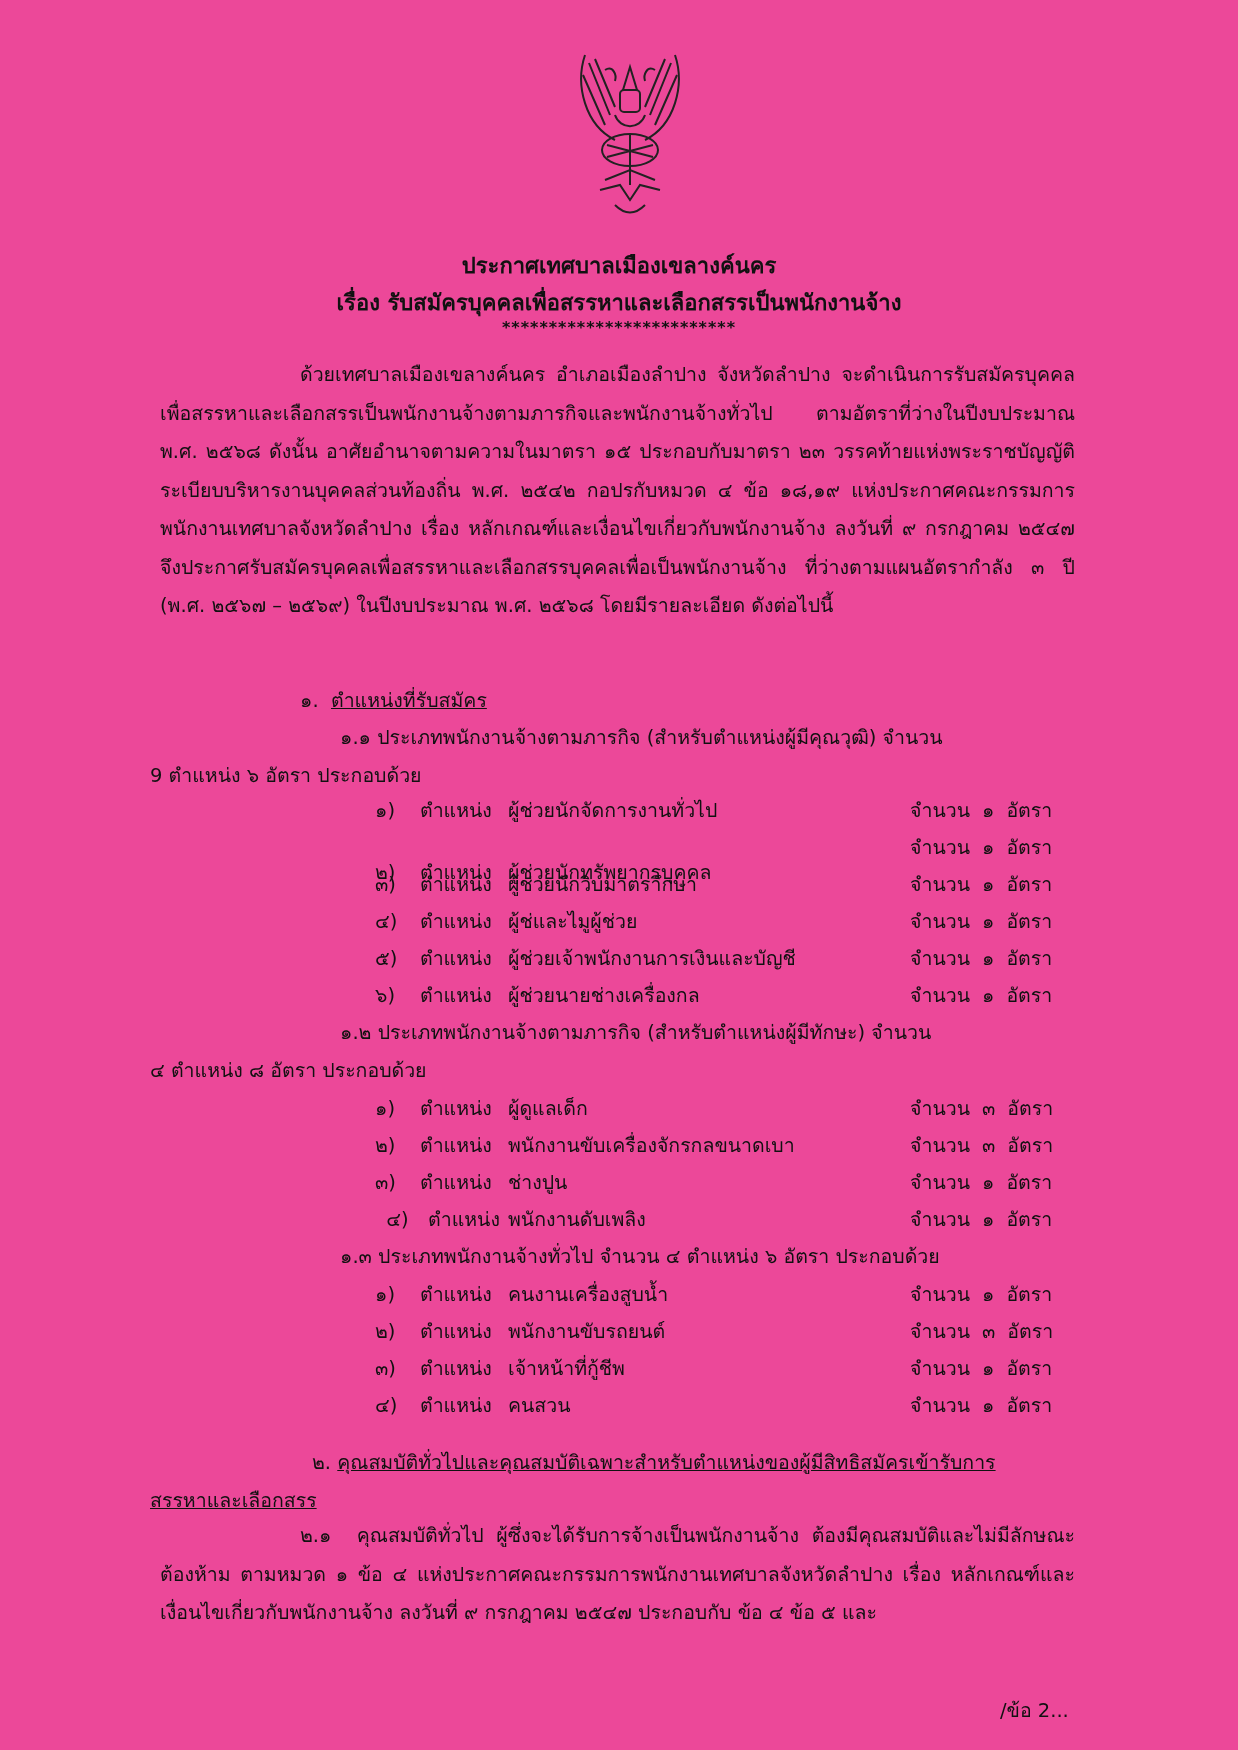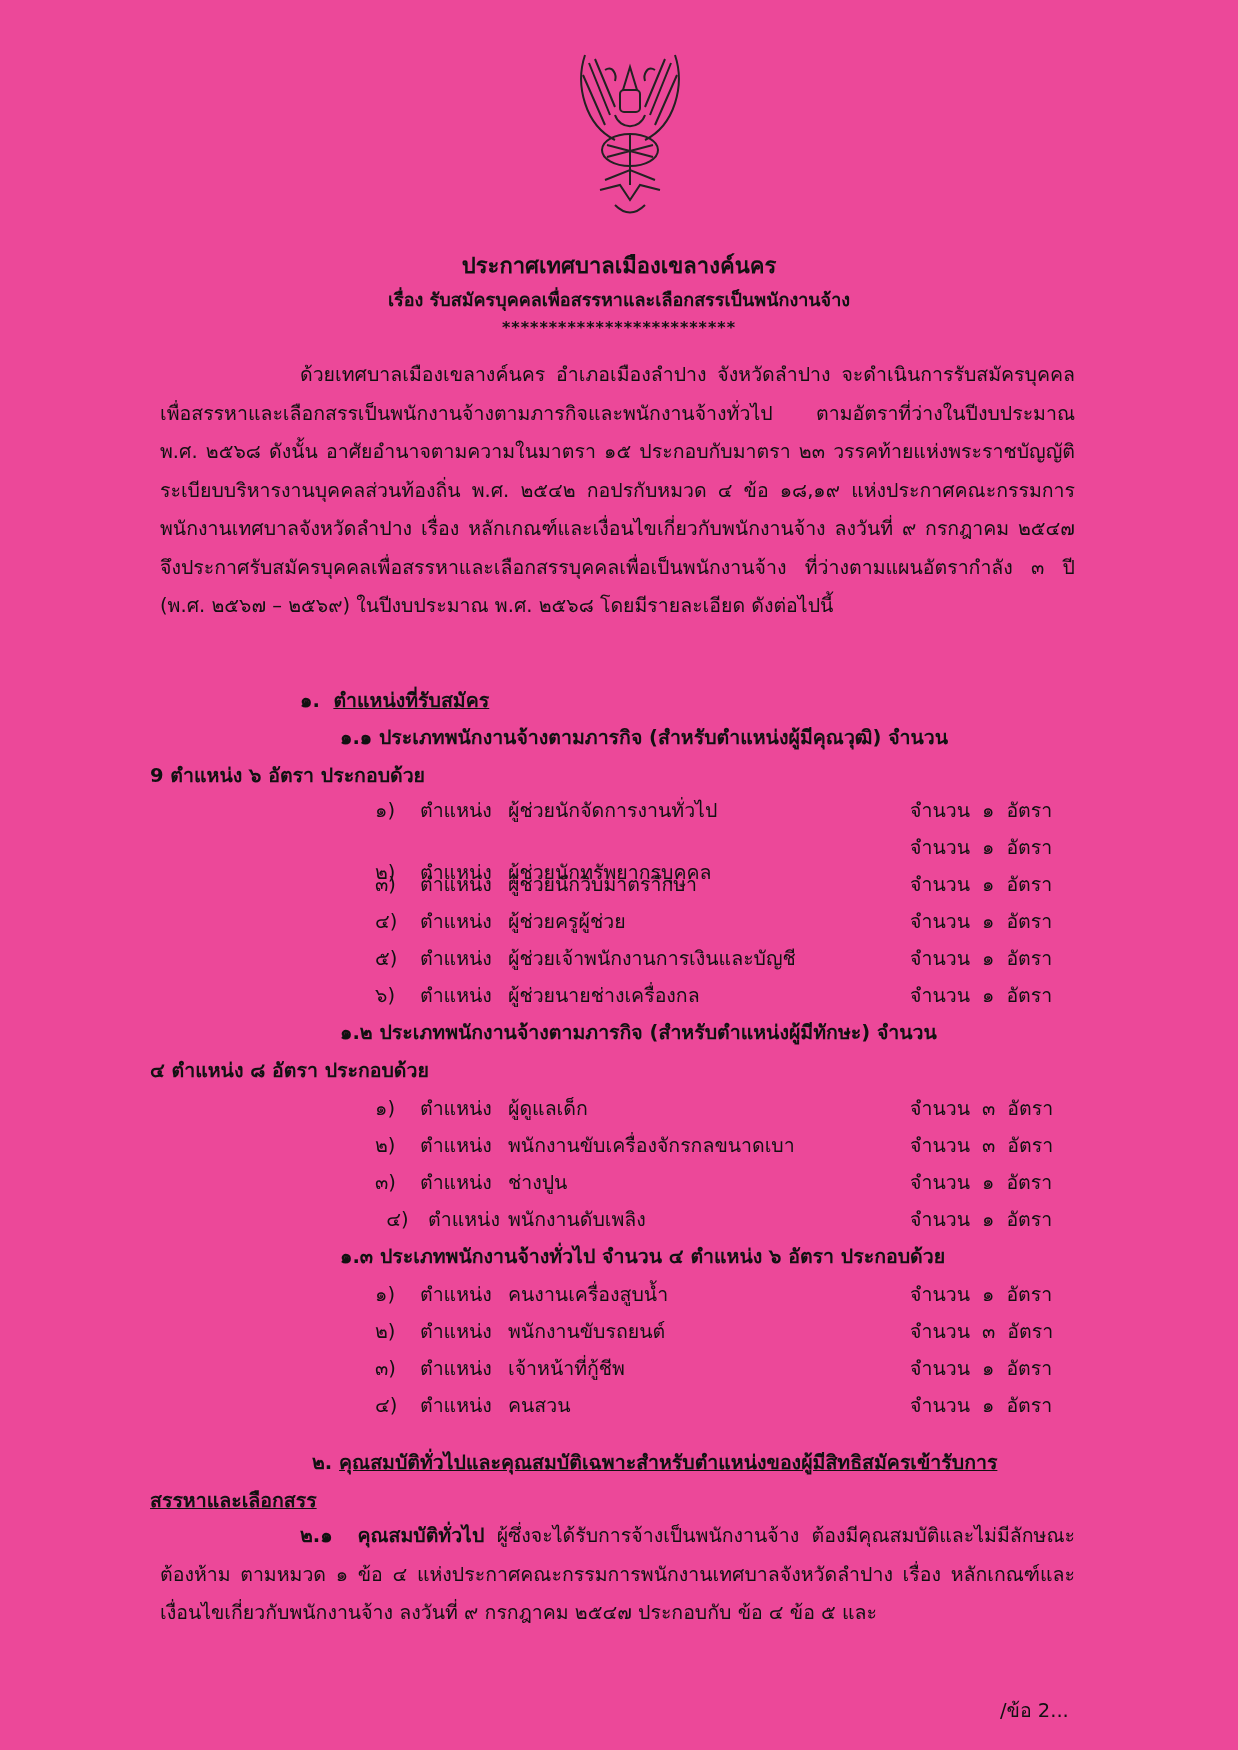--- a/index.html
+++ b/index.html
@@ -5,26 +5,26 @@
   html, body { margin: 0; padding: 0; background: #ffffff; }
   body {
     width: 1238px; height: 1750px; position: relative; overflow: hidden;
     font-family: "DejaVu Sans", "Liberation Sans", sans-serif;
     color: #111111;
   }
   .page { position: absolute; left: 0; top: 0; width: 1238px; height: 1750px; background: #ec4899; }
   .emblem { position: absolute; left: 575px; top: 45px; width: 110px; height: 178px; }
   .title-block { position: absolute; left: 0; width: 1238px; text-align: center; }
   .title1 { top: 248px; font-size: 22px; font-weight: bold; }
-  .title2 { top: 285px; font-size: 18px; font-weight: bold; }
+  .title2 { top: 285px; font-size: 22px; font-weight: bold; }
   .stars { top: 318px; font-size: 16px; font-weight: bold; letter-spacing: 1px; }
   .para { position: absolute; left: 160px; width: 915px; font-size: 19.5px; line-height: 38.5px; text-align: justify; }
   .para .indent { display: inline-block; width: 140px; }
   .line { position: absolute; font-size: 19.5px; white-space: nowrap; }
-  .bold { font-weight: bold; }
+  .bold { font-weight: normal; }
   .u { text-decoration: underline; }
   .item { position: absolute; left: 375px; font-size: 19.5px; white-space: nowrap; }
   .item .num { display: inline-block; width: 45px; }
   .item .lbl { display: inline-block; width: 88px; }
   .qty { position: absolute; left: 910px; font-size: 19.5px; white-space: nowrap; }
   .qty span { margin-right: 12px; }
   .footer { position: absolute; left: 1000px; top: 1695px; font-size: 19.5px; }
 </style>
 </head>
 <body>
@@ -67,21 +67,21 @@
 
   <div class="item" style="top:795px;"><span class="num">๑)</span><span class="lbl">ตำแหน่ง</span><span>ผู้ช่วยนักจัดการงานทั่วไป</span></div>
   <div class="qty" style="top:795px;"><span>จำนวน</span><span>๑</span><span>อัตรา</span></div>
 
   <div class="item" style="top:832px;margin-top:25px;"><span class="num">๒)</span><span class="lbl">ตำแหน่ง</span><span>ผู้ช่วยนักทรัพยากรบุคคล</span></div>
   <div class="qty" style="top:832px;"><span>จำนวน</span><span>๑</span><span>อัตรา</span></div>
 
   <div class="item" style="top:869px;"><span class="num">๓)</span><span class="lbl">ตำแหน่ง</span><span>ผู้ช่วยนักวิบมาตราึกษา</span></div>
   <div class="qty" style="top:869px;"><span>จำนวน</span><span>๑</span><span>อัตรา</span></div>
 
-  <div class="item" style="top:906px;"><span class="num">๔)</span><span class="lbl">ตำแหน่ง</span><span>ผู้ช่วยครูผู้ช่วย</span></div>
+  <div class="item" style="top:906px;"><span class="num">๔)</span><span class="lbl">ตำแหน่ง</span><span>ผู้ช่และไมูผู้ช่วย</span></div>
   <div class="qty" style="top:906px;"><span>จำนวน</span><span>๑</span><span>อัตรา</span></div>
 
   <div class="item" style="top:943px;"><span class="num">๕)</span><span class="lbl">ตำแหน่ง</span><span>ผู้ช่วยเจ้าพนักงานการเงินและบัญชี</span></div>
   <div class="qty" style="top:943px;"><span>จำนวน</span><span>๑</span><span>อัตรา</span></div>
 
   <div class="item" style="top:980px;"><span class="num">๖)</span><span class="lbl">ตำแหน่ง</span><span>ผู้ช่วยนายช่างเครื่องกล</span></div>
   <div class="qty" style="top:980px;"><span>จำนวน</span><span>๑</span><span>อัตรา</span></div>
 
   <div class="line bold" style="left:340px; top:1017px;">๑.๒  ประเภทพนักงานจ้างตามภารกิจ (สำหรับตำแหน่งผู้มีทักษะ) จำนวน</div>
   <div class="line bold" style="left:150px; top:1055px;">๔ ตำแหน่ง ๘  อัตรา ประกอบด้วย</div>

